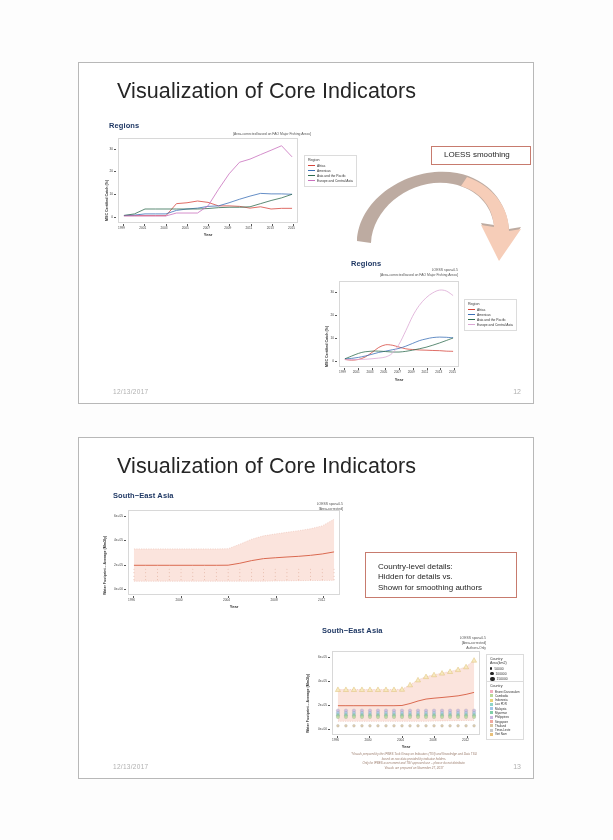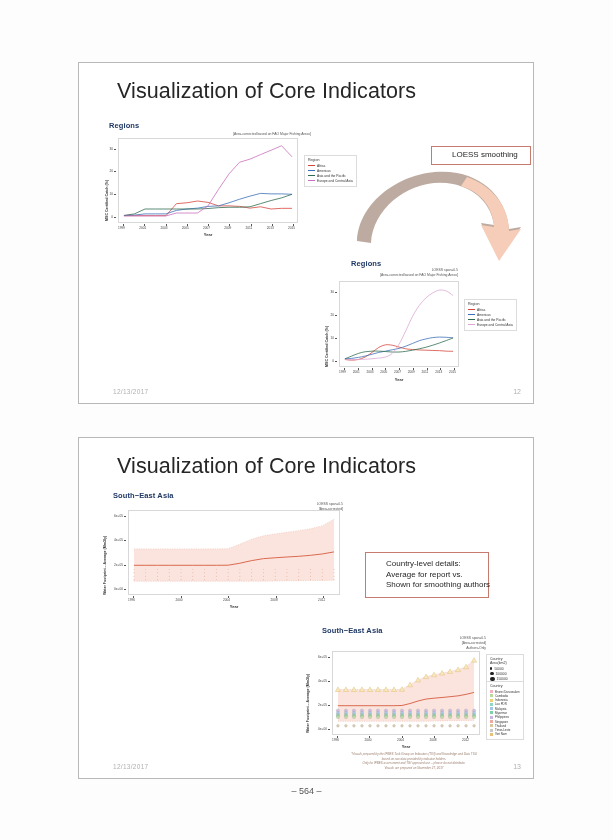--- a/index.html
+++ b/index.html
@@ -35,21 +35,21 @@
   .legend{position:absolute;background:#fff;border:1px solid #dcdcdc;box-sizing:border-box;padding:2px 3px;}
   .legend-h{font-size:3.6px;color:#333;margin-bottom:1.5px;}
   .lg-row{display:flex;align-items:center;gap:2px;margin-bottom:1px;}
   .lg-line{width:7px;height:1.4px;flex:none;}
   .lg-txt{font-size:3.3px;color:#333;white-space:nowrap;}
   .lg-dot{border-radius:50%;background:#222;flex:none;}
   .lg-sq{width:3px;height:3px;flex:none;}
 
   
   .callout{position:absolute;border:1px solid #c77b6e;background:#ffffff;box-sizing:border-box;
-           display:flex;flex-direction:column;justify-content:center;padding:3px 20px;}
+           display:flex;flex-direction:column;justify-content:center;padding:3px 12px;}
   .callout div{font-size:8px;color:#262626;line-height:1.35;white-space:nowrap;}
 
   .arrow-wrap{position:absolute;}
 
   .footnote{position:absolute;font-size:3px;color:#9a7b6b;font-style:italic;text-align:center;line-height:1.5;}
 
   .pagenum{position:absolute;left:0;right:0;top:786px;text-align:center;font-size:9px;color:#555;}
 </style>
 </head>
 <body>
@@ -313,23 +313,23 @@
           <div class="xtk" style="left: 95.0588px; top: 2px;">2004</div>
           <div style="position: absolute; top: 0px; width: 1px; height: 2px; background: rgb(85, 85, 85); left: 100.059px;"></div>
           <div class="xtk" style="left: 142.588px; top: 2px;">2008</div>
           <div style="position: absolute; top: 0px; width: 1px; height: 2px; background: rgb(85, 85, 85); left: 147.588px;"></div>
           <div class="xtk" style="left: 190.118px; top: 2px;">2012</div>
           <div style="position: absolute; top: 0px; width: 1px; height: 2px; background: rgb(85, 85, 85); left: 195.118px;"></div>
         </div>
       <div class="xlab" style="left:27px;top:113px;width:212px;">Year</div>
     </div>
 
-    <div class="callout" style="left:286px;top:114px;width:124px;height:46px;">
+    <div class="callout" style="left:286px;top:114px;width:152px;height:46px;justify-content:flex-end;">
       <div>Country-level details:</div>
-      <div>Average for report vs.</div>
+      <div>Hidden for details vs.</div>
       <div>Shown for smoothing authors</div>
     </div>
 
     <div class="chart" id="s2c2" style="left:165px;top:188px;width:280px;height:128px;">
       <div class="chart-title" style="left:78px;top:0;">South−East Asia</div>
       <div class="chart-sub" style="right:38px;top:10px;">
         <div>LOESS span=0.5</div>
         <div>[Area-corrected]</div>
         <div>Authors-Only</div>
       </div>
@@ -542,14 +542,13 @@
         <div>*Visuals prepared by the IPBES Task Group on Indicators (TGI) and Knowledge and Data TSU</div>
         <div>based on raw data provided by indicator holders.</div>
         <div>Only for IPBES assessment and TGI approved use – please do not distribute.</div>
         <div>Visuals are prepared on November 27, 2017</div>
       </div>
 
     <div class="date-stamp">12/13/2017</div>
     <div class="slide-num">13</div>
   </div>
 
-  <div class="pagenum">– 564 –</div>
 </div>
 
 </body></html>

